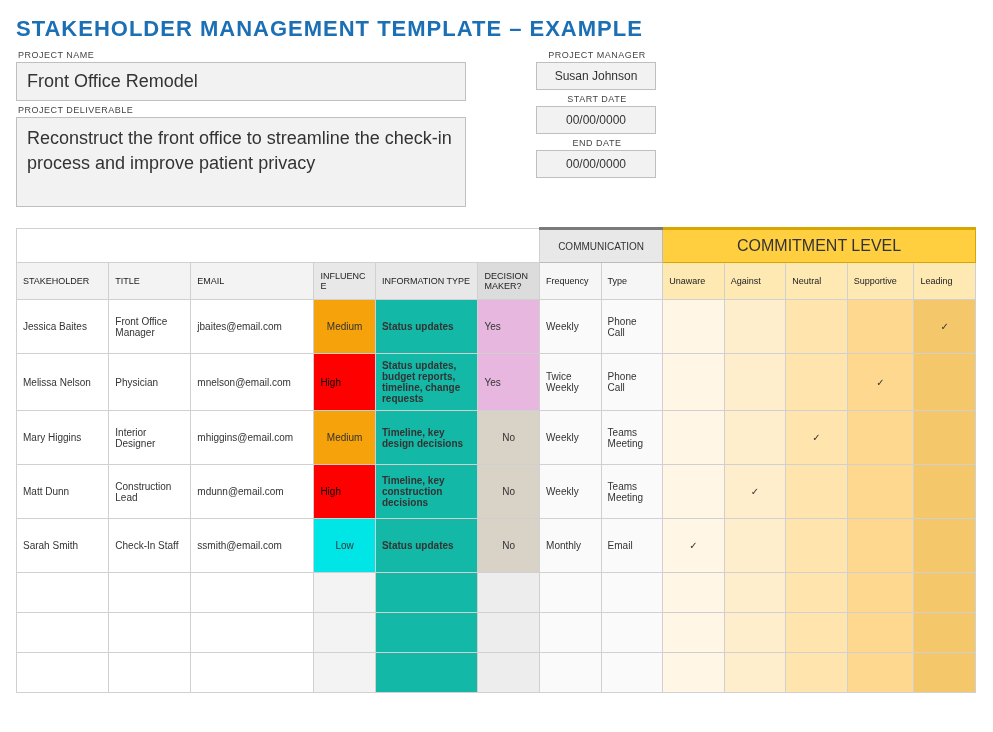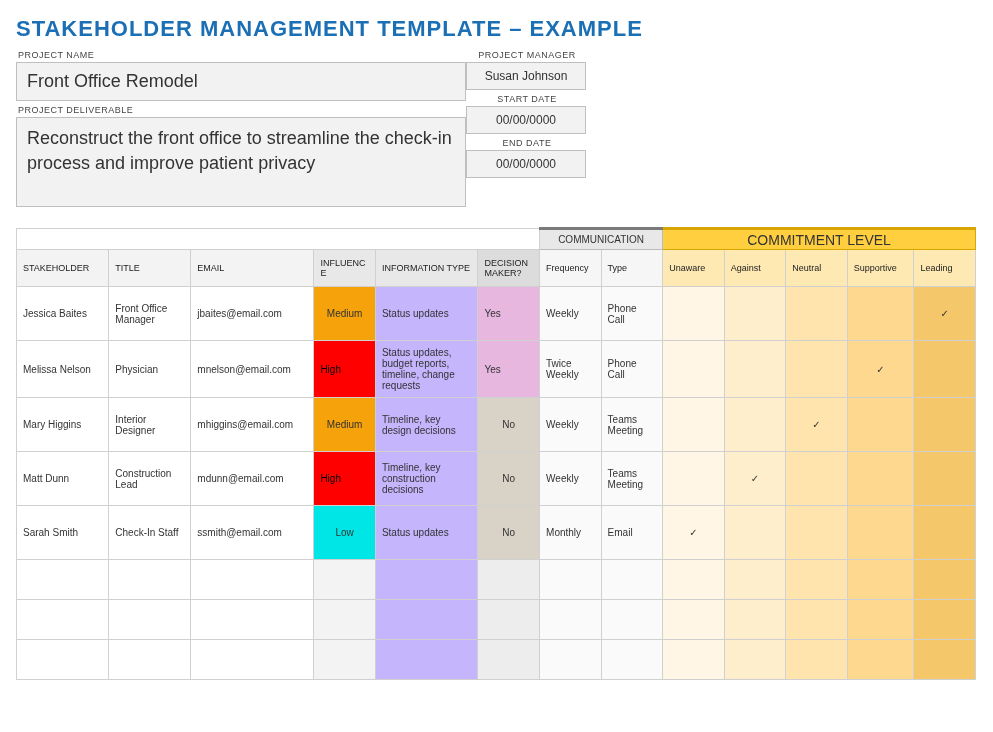--- a/index.html
+++ b/index.html
@@ -15,20 +15,21 @@
   .title {
     font-family: "Century Gothic", Futura, Arial, sans-serif;
     font-weight: 700;
     font-size: 22px;
     color: #1a6fb5;
     letter-spacing: 1px;
     margin: 0 0 4px 0;
   }
   .header-row {
     display: flex;
+    gap: 70px;
     align-items: flex-start;
   }
   .left-fields { width: 450px; }
   .right-fields { width: 120px; display:flex; flex-direction:column; align-items:center;}
   .field-label {
     font-size: 9px;
     letter-spacing: 0.5px;
     color: #444;
     margin: 4px 0 2px 2px;
   }
@@ -65,43 +66,43 @@
     border-top: 3px solid #7a7a7a;
     text-align: center;
     font-size: 10px;
     padding: 4px 14px;
   }
   .span-head .commit {
     background: #ffcf40;
     border: 1px solid #d9a600;
     border-top: 3px solid #d9a600;
     text-align: center;
-    font-size: 14px;
-    padding: 0 0;
+    font-size: 16px;
+    padding: 7px 0;
   }
   tr.colhead td {
     background: #f3f3f3;
     font-size: 9px;
     color: #222;
     padding: 8px 6px;
   }
   tr.colhead td.info { background:#e8e8e8; }
   tr.colhead td.dec  { background:#dcdcdc; }
   tr.colhead td.comm { background:#f6f6f6; }
   tr.colhead td.cl   { background:#ffe9b3; }
 
   
   .inf-Medium { background:#f6a20b; text-align:center; }
   .inf-High   { background:#ff0000; text-align:left; color:#000;}
   .inf-Low    { background:#00e5e5; text-align:center; }
   
   .dec-Yes { background:#e8b7e0; }
   .dec-No  { background:#d9d2c6; text-align:center; }
   
-  td.info-col { background:#c4b5fd; }
+  td.info-col { background:#14b8a6;font-weight:bold; }
   
   td.comm-col { background:#fafafa; text-align:left;}
   
   td.cl-0 { background:#fff6e5; text-align:center; font-size:14px;}
   td.cl-1 { background:#ffeecb; text-align:center; font-size:14px;}
   td.cl-2 { background:#ffe4ad; text-align:center; font-size:14px;}
   td.cl-3 { background:#fdd88e; text-align:center; font-size:14px;}
   td.cl-4 { background:#f4c76b; text-align:center; font-size:14px;}
   tr.datarow td { height: 54px; }
   tr.emptyrow td { height: 40px; }

